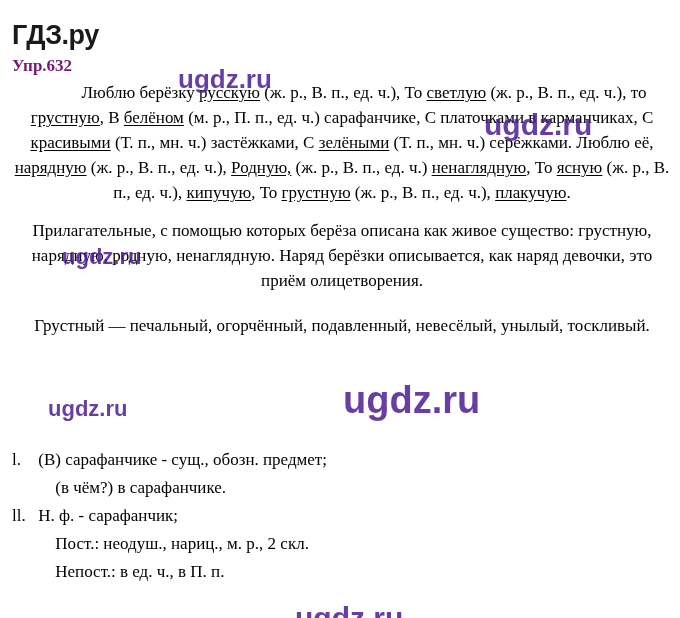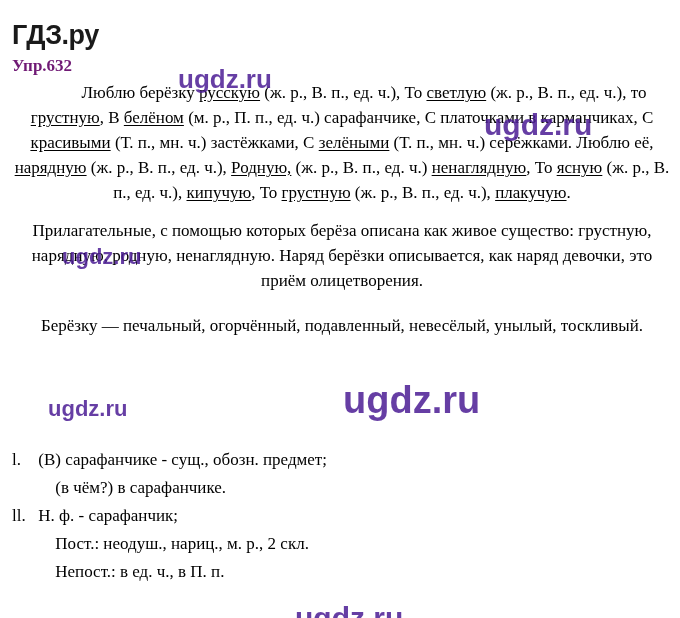--- a/index.html
+++ b/index.html
@@ -100,21 +100,21 @@
 
   <div class="site-logo">ГДЗ.ру</div>
 
   <div class="ex-number">Упр.632</div>
 
   <div class="content">
     <p class="para indent" id="p1"><span>Люблю берёзку </span><span class="u">русскую</span><span> (ж. р., В. п., ед. ч.), То </span><span class="u">светлую</span><span> (ж. р., В. п., ед. ч.), то </span><span class="u">грустную</span><span>, В </span><span class="u">белёном</span><span> (м. р., П. п., ед. ч.) сарафанчике, С платочками в карманчиках, С </span><span class="u">красивыми</span><span> (Т. п., мн. ч.) застёжками, С </span><span class="u">зелёными</span><span> (Т. п., мн. ч.) серёжками. Люблю её, </span><span class="u">нарядную</span><span> (ж. р., В. п., ед. ч.), </span><span class="u">Родную,</span><span> (ж. р., В. п., ед. ч.) </span><span class="u">ненаглядную</span><span>, То </span><span class="u">ясную</span><span> (ж. р., В. п., ед. ч.), </span><span class="u">кипучую</span><span>, То </span><span class="u">грустную</span><span> (ж. р., В. п., ед. ч.), </span><span class="u">плакучую</span><span>.</span></p>
     <div class="gap-sm"></div>
     <p class="para">Прилагательные, с помощью которых берёза описана как живое существо: грустную, нарядную, родную, ненаглядную. Наряд берёзки описывается, как наряд девочки, это приём олицетворения.</p>
     <div class="gap-md"></div>
-    <p class="para">Берёзку — печальный, огорчённый, подавленный, невесёлый, унылый, тоскливый.</p>
+    <p class="para">Грустный — печальный, огорчённый, подавленный, невесёлый, унылый, тоскливый.</p>
   </div>
 
   <div class="analysis" id="analysis">
       <div class="an-line"><span class="roman">l.</span><span> (В) сарафанчике - сущ., обозн. предмет;</span></div>
       <div class="an-line"><span class="roman"></span><span>&nbsp;&nbsp;&nbsp;&nbsp;&nbsp;(в чём?) в сарафанчике.</span></div>
       <div class="an-line"><span class="roman">ll.</span><span> Н. ф. - сарафанчик;</span></div>
       <div class="an-line"><span class="roman"></span><span>&nbsp;&nbsp;&nbsp;&nbsp;&nbsp;Пост.: неодуш., нариц., м. р., 2 скл.</span></div>
       <div class="an-line"><span class="roman"></span><span>&nbsp;&nbsp;&nbsp;&nbsp;&nbsp;Непост.: в ед. ч., в П. п.</span></div>
     </div>
 

